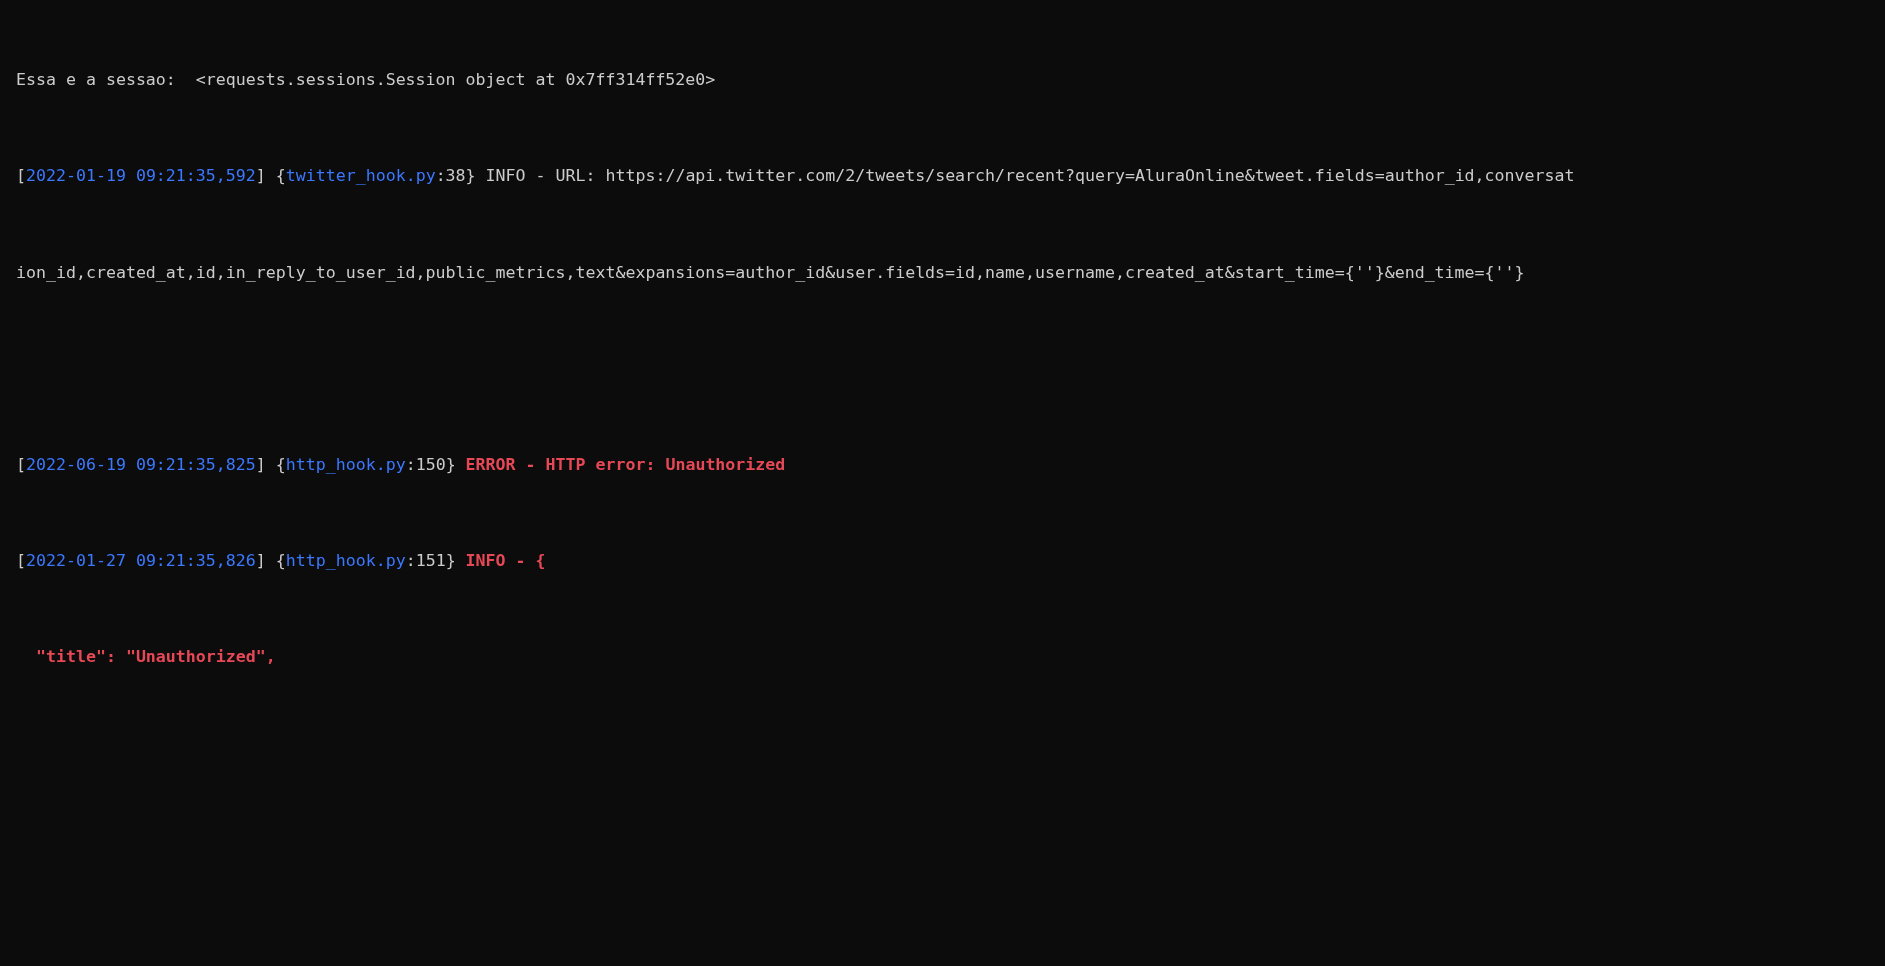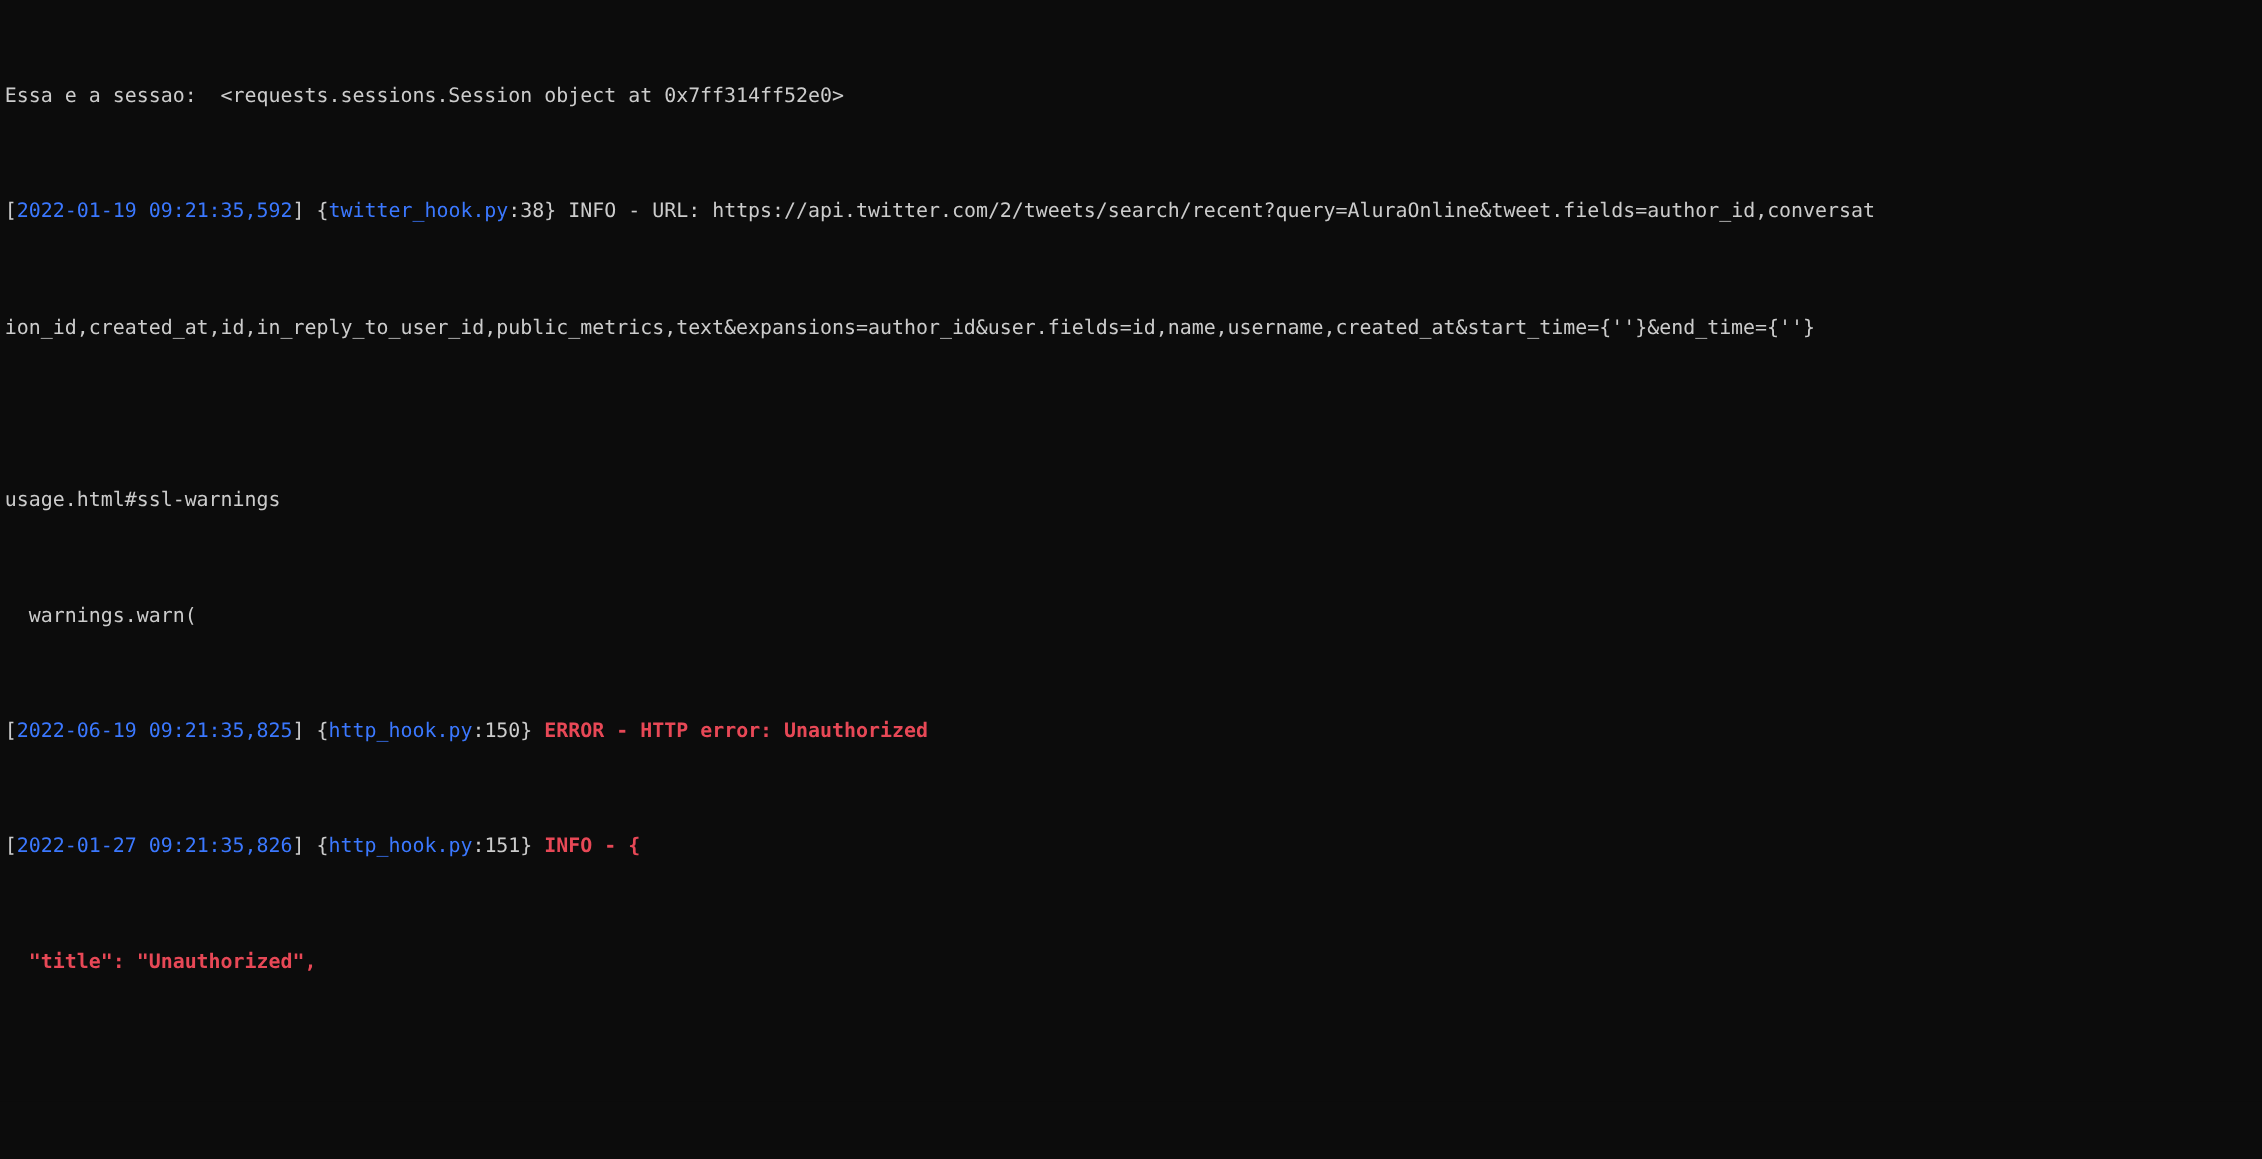--- a/index.html
+++ b/index.html
@@ -16,21 +16,21 @@
   #terminal {
     width: 1885px;
     height: 918px;
     background: #0c0c0c;
     color: #cccccc;
     font-family: "DejaVu Sans Mono", "Liberation Mono", monospace;
     font-size: 16.6px;
     line-height: 24.05px;
     letter-spacing: 0px;
     white-space: pre;
-    padding: 4px;
+    padding: 16px;
     box-sizing: border-box;
     position: relative;
     overflow: hidden;
   }
   .line {
     white-space: pre;
     height: 24.05px;
     display: block;
   }
   .c-white   { color: #cccccc; }
@@ -46,23 +46,21 @@
 <div id="terminal">
 
   <div class="line firstline"><span class="c-white">Essa e a sessao:  &lt;requests.sessions.Session object at 0x7ff314ff52e0&gt;</span></div>
 
   <div class="line"><span class="c-white">[</span><span class="c-blue">2022-01-19 09:21:35,592</span><span class="c-white">] {</span><span class="c-blue">twitter_hook.py</span><span class="c-white">:38} INFO - URL: https://api.twitter.com/2/tweets/search/recent?query=AluraOnline&amp;tweet.fields=author_id,conversat</span></div>
 
   <div class="line"><span class="c-white">ion_id,created_at,id,in_reply_to_user_id,public_metrics,text&amp;expansions=author_id&amp;user.fields=id,name,username,created_at&amp;start_time={''}&amp;end_time={''}</span></div>
 
 
 
-  <div class="line"><span class="c-white">usage.html#ssl-warnings</span></div>
 
-  <div class="line"><span class="c-white">  warnings.warn(</span></div>
 
   <div class="line"><span class="c-white">[</span><span class="c-blue">2022-06-19 09:21:35,825</span><span class="c-white">] {</span><span class="c-blue">http_hook.py</span><span class="c-white">:150</span><span class="c-white">} </span><span class="c-brightred">ERROR - HTTP error: Unauthorized</span></div>
 
   <div class="line"><span class="c-white">[</span><span class="c-blue">2022-01-27 09:21:35,826</span><span class="c-white">] {</span><span class="c-blue">http_hook.py</span><span class="c-white">:151</span><span class="c-white">} </span><span class="c-brightred">INFO - {</span></div>
 
   <div class="line"><span class="c-brightred">  "title": "Unauthorized",</span></div>
   
   
   
   

